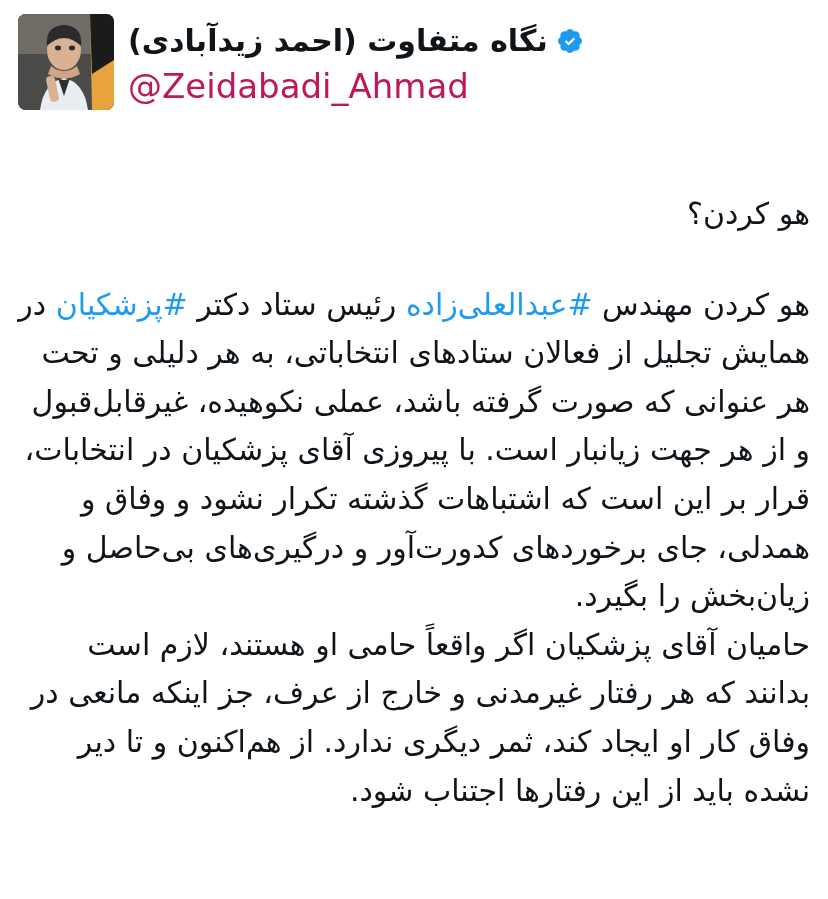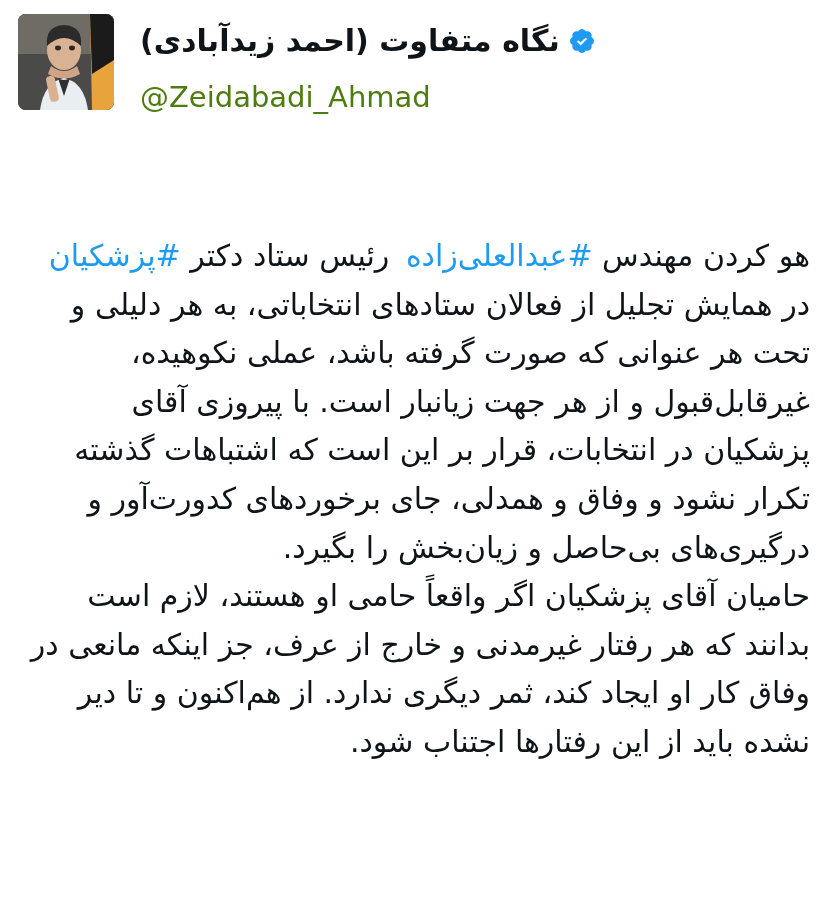--- a/index.html
+++ b/index.html
@@ -23,21 +23,21 @@
     padding: 14px 18px 10px 18px;
     background: #ffffff;
   }
 
   
   .tweet-header {
     display: flex;
     flex-direction: row;
     align-items: flex-start;
     justify-content: flex-start;
-    gap: 26px;
+    gap: 14px;
     height: 120px;
   }
 
   .avatar {
     width: 96px;
     height: 96px;
     border-radius: 8px;
     overflow: hidden;
     flex: 0 0 auto;
     background: #3a3a3a;
@@ -74,23 +74,23 @@
   }
 
   .verified-badge {
     flex: 0 0 auto;
     width: 28px;
     height: 28px;
     display: inline-block;
   }
 
   .handle {
-    margin-top: 20px;
-    font-size: 29px;
-    color: #4d7c0f;
+    margin-top: 6px;
+    font-size: 34px;
+    color: #be185d;
     direction: ltr;
     unicode-bidi: isolate;
     line-height: 1.2;
     white-space: nowrap;
   }
 
   .more-dots {
     position: absolute;
     top: 38px;
     left: 22px;
@@ -123,21 +123,20 @@
     margin: 0;
   }
   .para-gap {
     height: 42px;
   }
 
   .hashtag {
     color: #1d9bf0;
     cursor: pointer;
     text-decoration: none;
-    margin-left: 7px;
   }
 </style>
 </head>
 <body>
 
 <div class="tweet-card">
 
   <div class="more-dots">
     <i></i>
     <i></i>
@@ -172,18 +171,19 @@
         <path d="M40 64 l6 18 l6 -18 q-6 4 -12 0z" fill="#2f2f2f"></path>
         <ellipse cx="40" cy="34" rx="3" ry="2.4" fill="#2a2a2a"></ellipse>
         <ellipse cx="54" cy="34" rx="3" ry="2.4" fill="#2a2a2a"></ellipse>
         <rect x="30" y="62" width="9" height="26" rx="4" fill="#d9b294" transform="rotate(-12 34 75)"></rect>
       </svg>
     </div>
 
   </div>
 
   <div class="tweet-body">
+    <p>هو کردن؟</p>
     <div class="para-gap"></div>
     <p><span>هو کردن مهندس </span><span class="hashtag">#عبدالعلی‌زاده</span><span> رئیس ستاد دکتر </span><span class="hashtag">#پزشکیان</span><span> در همایش تجلیل از فعالان ستادهای انتخاباتی، به هر دلیلی و تحت هر عنوانی که صورت گرفته باشد، عملی نکوهیده، غیرقابل‌قبول و از هر جهت زیانبار است. با پیروزی آقای پزشکیان در انتخابات، قرار بر این است که اشتباهات گذشته تکرار نشود و وفاق و همدلی، جای برخوردهای کدورت‌آور و درگیری‌های بی‌حاصل و زیان‌بخش را بگیرد.</span></p>
     <p>حامیان آقای پزشکیان اگر واقعاً حامی او هستند، لازم است بدانند که هر رفتار غیرمدنی و خارج از عرف، جز اینکه مانعی در وفاق کار او ایجاد کند، ثمر دیگری ندارد. از هم‌اکنون و تا دیر نشده باید از این رفتارها اجتناب شود.</p>
   </div>
 
 </div>
 
 </body></html>

